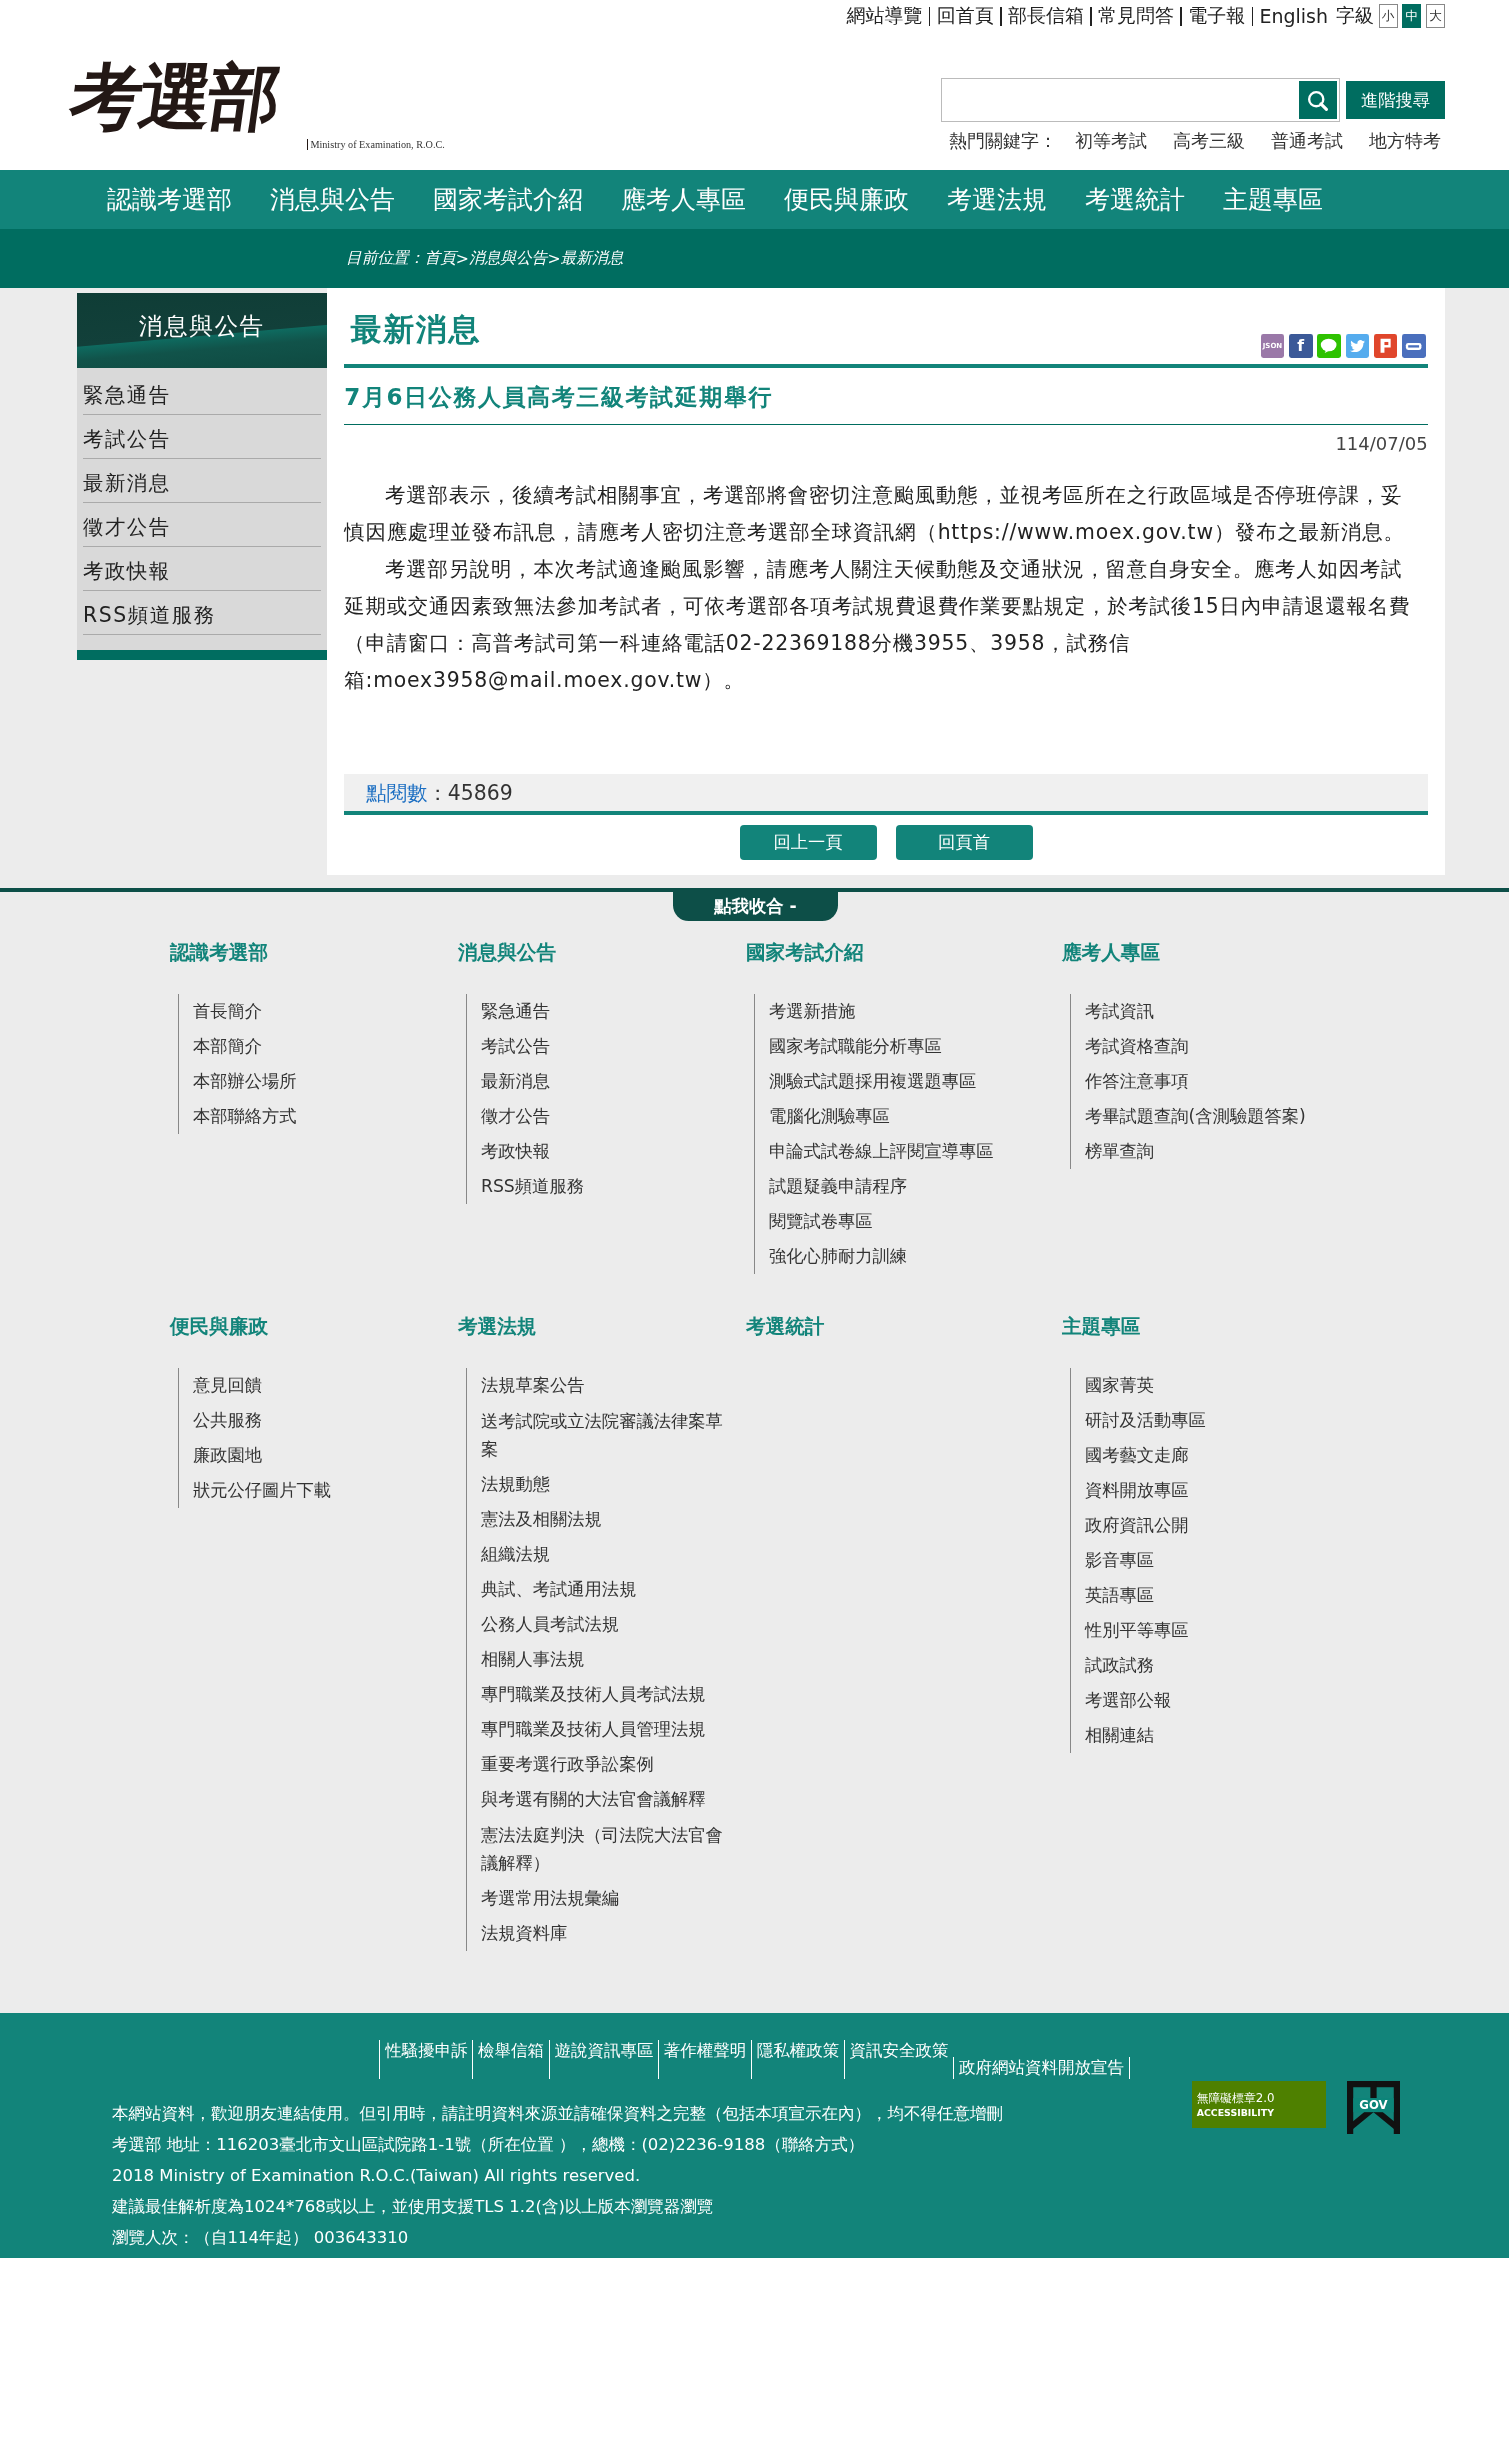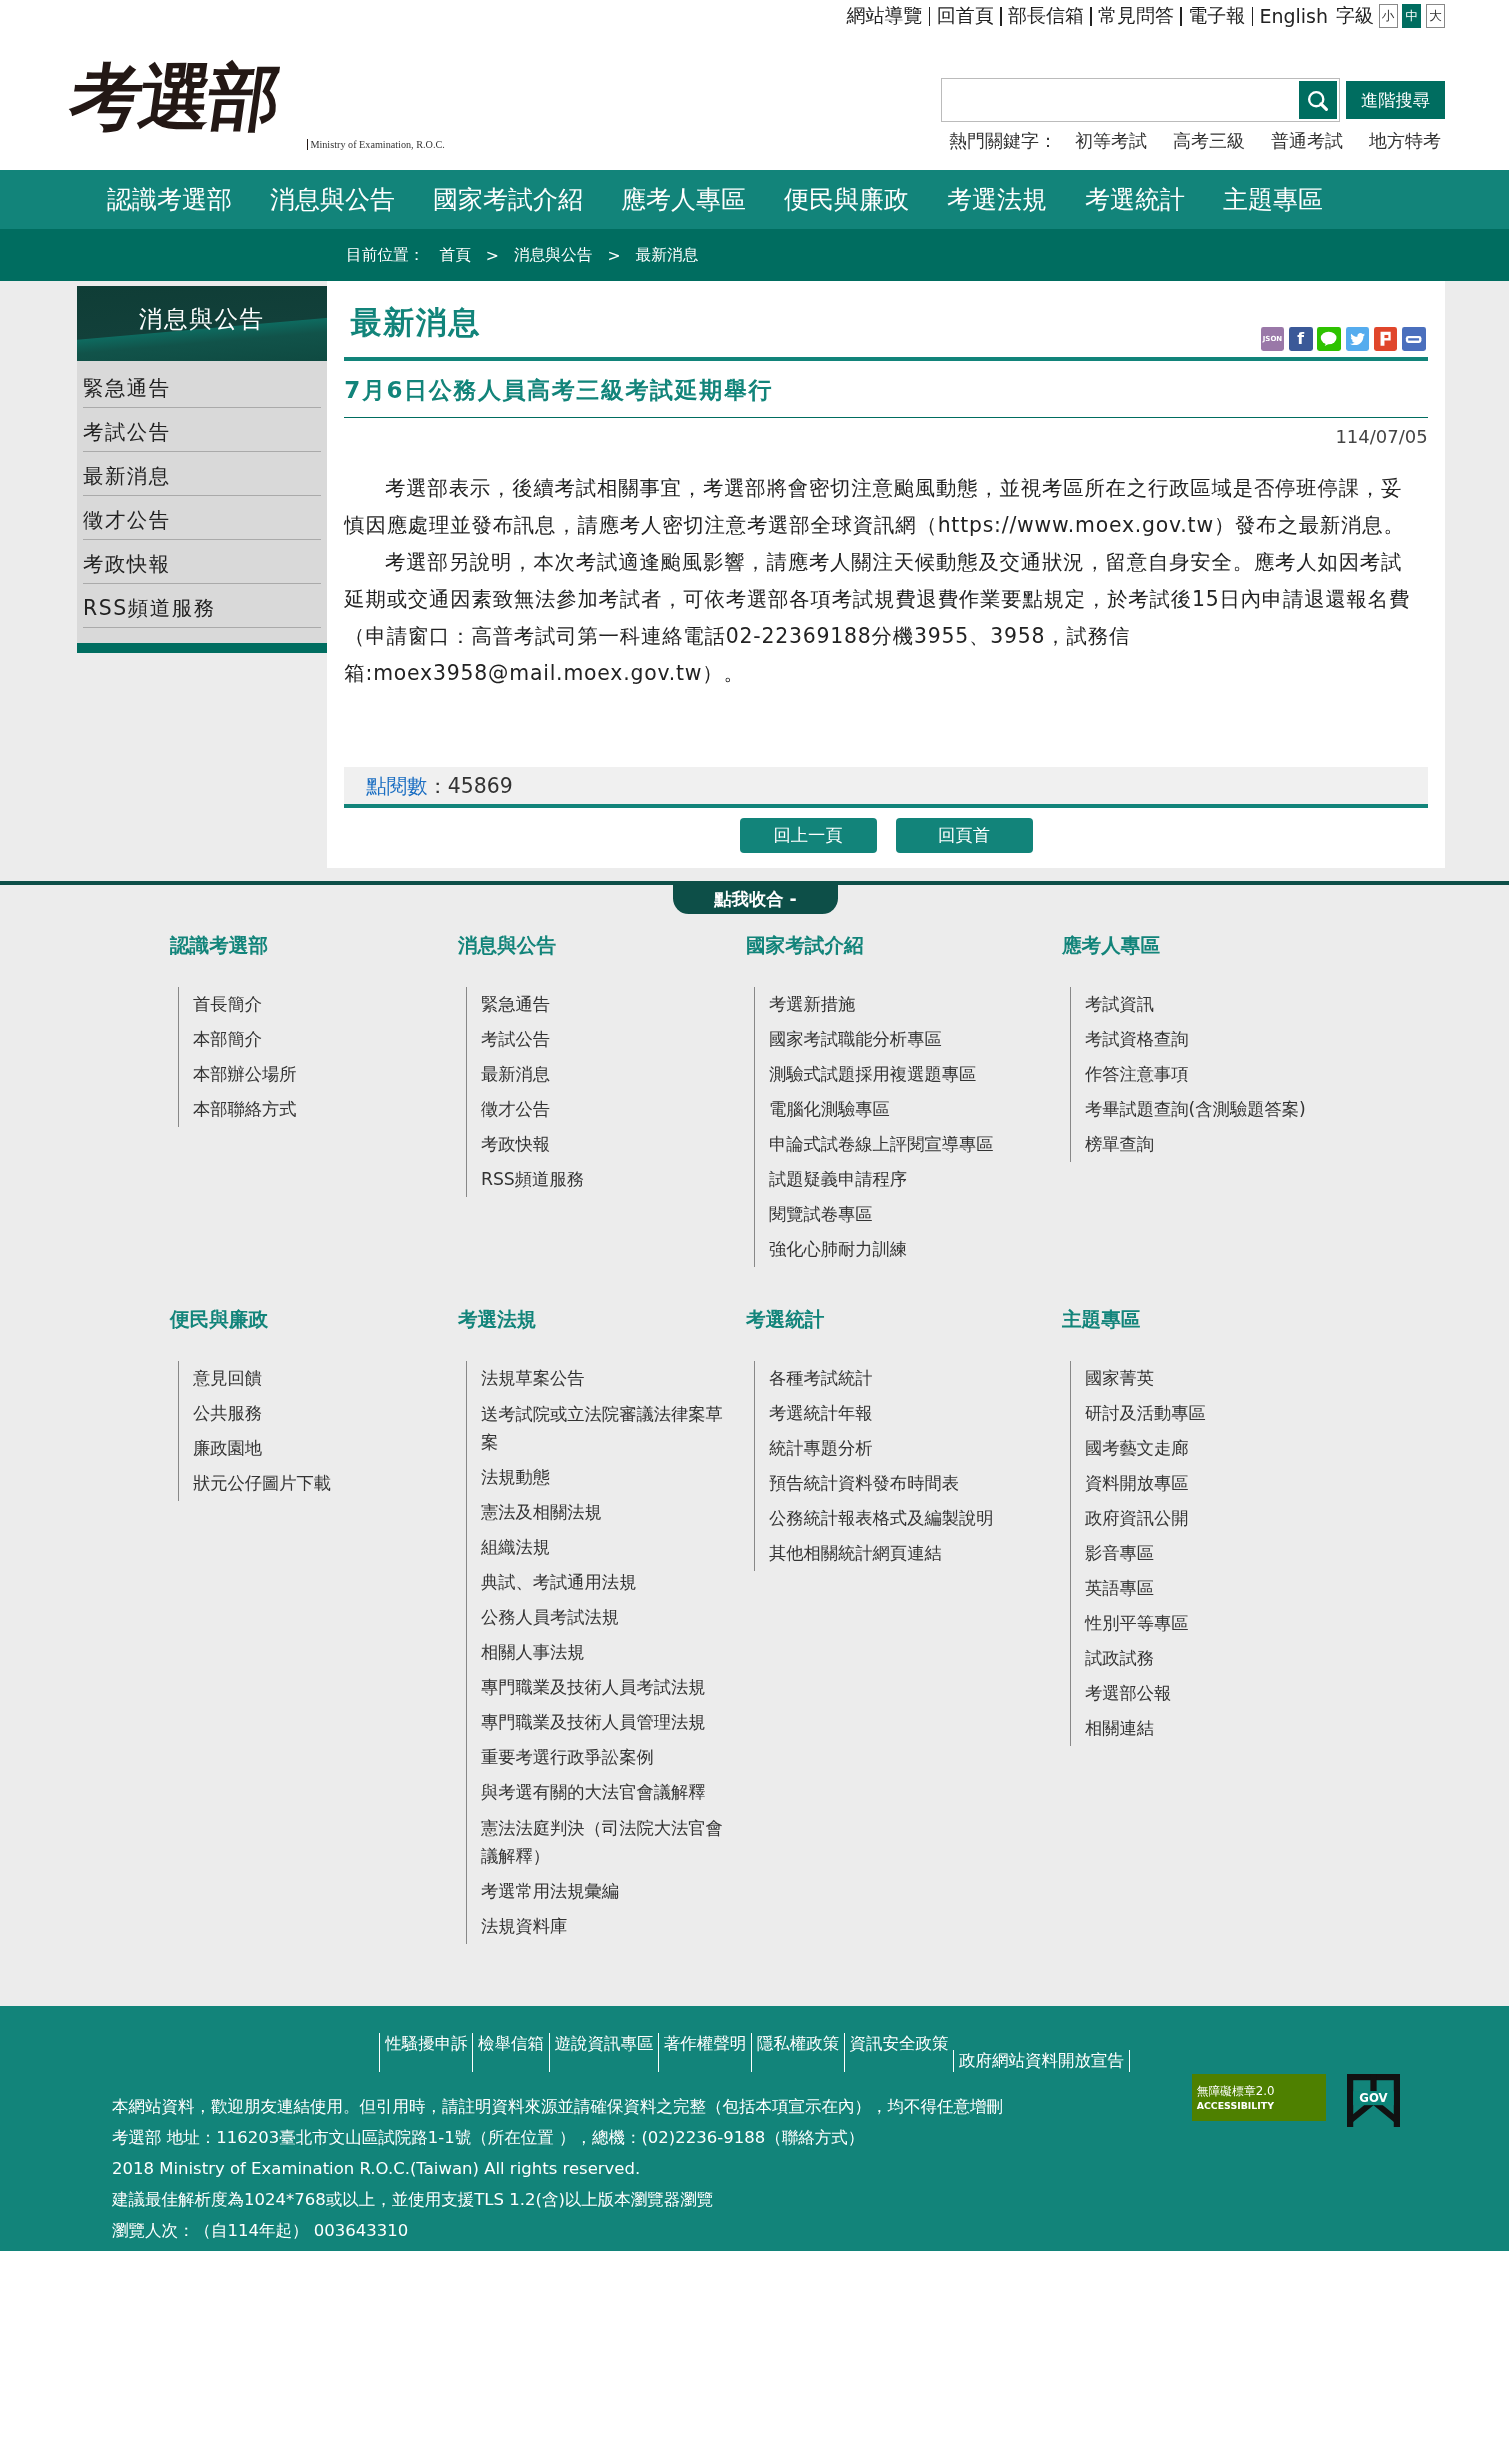--- a/index.html
+++ b/index.html
@@ -20,21 +20,21 @@
 .search{position:absolute;left:941px;top:78px;width:399px;height:44px;border:0.8px solid #bbb;background:#fff;}
 .search input{width:346px;height:41px;border:0;outline:none;font-size:15.7px;padding:0 7.9px;}
 .search-btn{position:absolute;right:2.4px;top:2.4px;width:38px;height:38px;background:#006d60;display:flex;align-items:center;justify-content:center;}
 .adv-btn{position:absolute;left:1346px;top:81px;width:99px;height:38px;background:#006d60;color:#fff;font-size:17.3px;display:flex;align-items:center;justify-content:center;}
 .hotkw{position:absolute;left:949px;top:129px;font-size:18px;color:#333;display:flex;gap:26px;}
 .hotkw span.lab{margin-right:-7.9px;}
 
 
 .nav{height:59px;background:#12847a;display:flex;align-items:center;padding-left:107px;}
 .nav .item{color:#fff;font-size:25px;margin-right:38px;white-space:nowrap;}
-.crumbbar{height:52px;background:#006d60;color:#fff;font-size:15.7px;display:flex;align-items:center;padding-left:346px;gap:15px;}
+.crumbbar{height:59px;background:#006d60;color:#fff;font-size:15.7px;display:flex;align-items:center;padding-left:346px;gap:0;font-style:italic;}
 
 
 .mainwrap{background:#ececec;padding:0 64px 12.6px 64px;}
 .mainbox{display:flex;background:#fff;margin-top:0;}
 .sidebar{width:263px;background:#ececec;padding-left:12.6px;padding-top:4.7px;}
 .side-head{height:75px;background:linear-gradient(175deg,#0f3d36 0%,#12403a 55%,#0e6a5f 56%,#11534a 70%,#0f4a41 100%);color:#fff;font-size:23.6px;display:flex;align-items:flex-start;justify-content:center;padding-top:17.3px;letter-spacing:1.6px;}
 .side-list{background:#d9d9d9;padding:3.1px 6.3px 15.7px 6.3px;}
 .side-list li{border-bottom:0.8px solid #aaa;height:44px;display:flex;align-items:flex-end;padding-bottom:4.7px;font-size:20.4px;color:#222;letter-spacing:1.6px;}
 .side-foot{height:9.4px;background:#006d60;}
 .content{flex:1;padding:7.9px 17.3px 15.7px 17.3px;}
@@ -285,28 +285,20 @@
         <li>專門職業及技術人員管理法規</li>
         <li>重要考選行政爭訟案例</li>
         <li>與考選有關的大法官會議解釋</li>
         <li class="wrap">憲法法庭判決（司法院大法官會議解釋）</li>
         <li>考選常用法規彙編</li>
         <li>法規資料庫</li>
       </ul>
     </div>
     <div class="smcol">
       <h3>考選統計</h3>
-      <ul>
-        <li>各種考試統計</li>
-        <li>考選統計年報</li>
-        <li>統計專題分析</li>
-        <li>預告統計資料發布時間表</li>
-        <li>公務統計報表格式及編製說明</li>
-        <li>其他相關統計網頁連結</li>
-      </ul>
     </div>
     <div class="smcol">
       <h3>主題專區</h3>
       <ul>
         <li>國家菁英</li>
         <li>研討及活動專區</li>
         <li>國考藝文走廊</li>
         <li>資料開放專區</li>
         <li>政府資訊公開</li>
         <li>影音專區</li>

